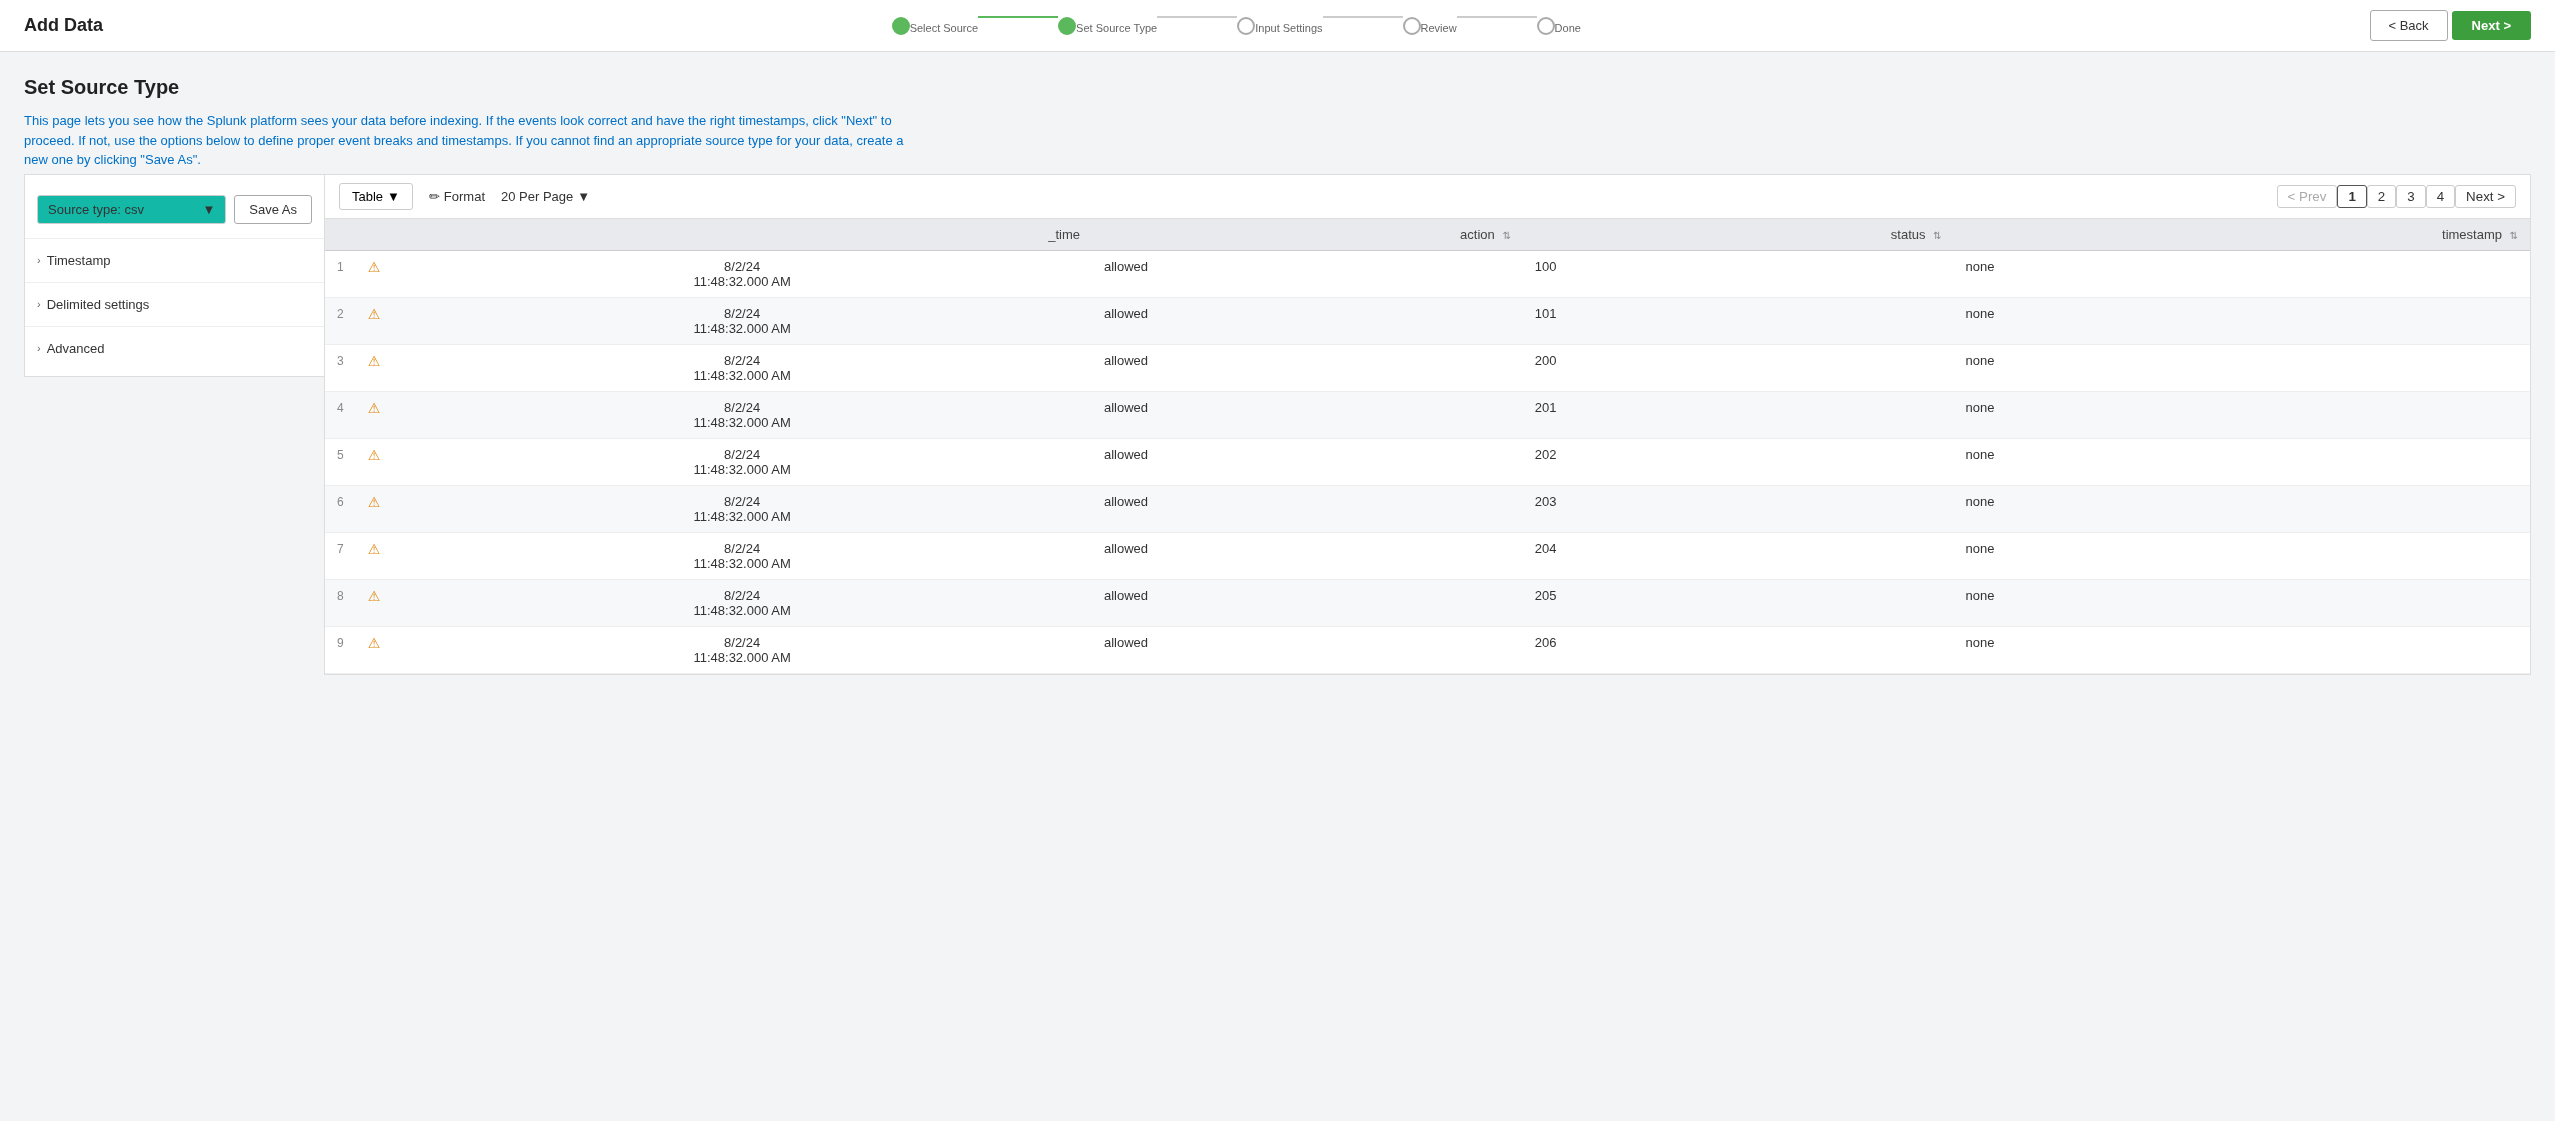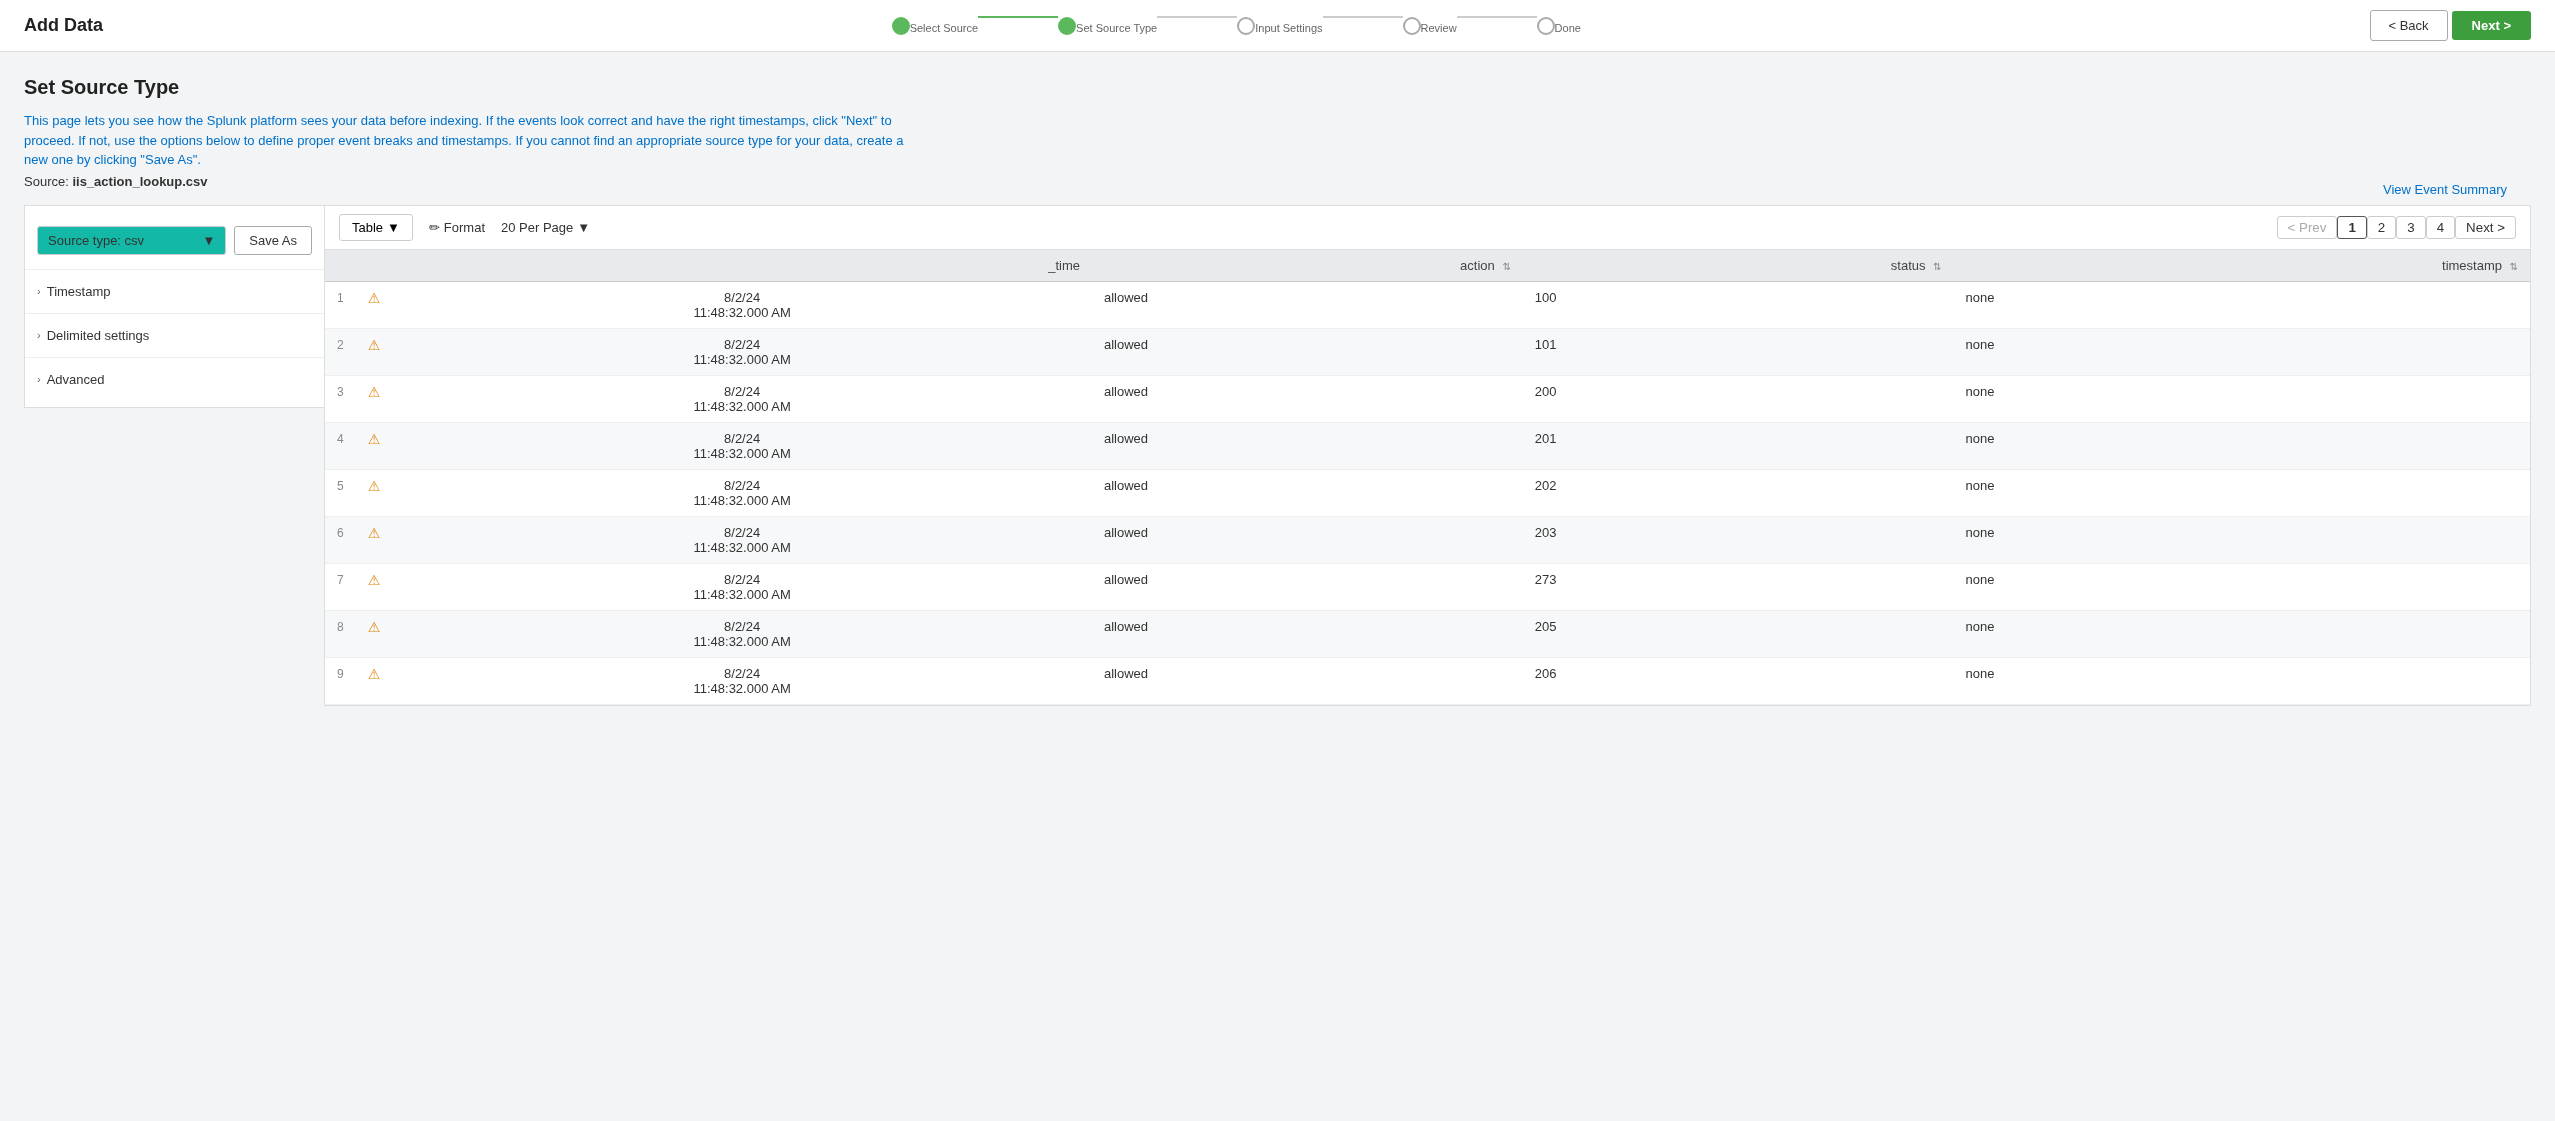--- a/index.html
+++ b/index.html
@@ -319,27 +319,20 @@
   <div class="top-nav-buttons">
     <button class="btn-back">&lt; Back</button>
     <button class="btn-next">Next &gt;</button>
   </div>
 </div>
 
 <div class="main-content">
   <div class="page-title">Set Source Type</div>
   <div class="description">This page lets you see how the Splunk platform sees your data before indexing. If the events look correct and have the right timestamps, click "Next" to proceed. If not, use the options below to define proper event breaks and timestamps. If you cannot find an appropriate source type for your data, create a new one by clicking "Save As".</div>
 
-  <div class="source-row">
-    <div class="source-info">
-      <span>Source:</span>
-      <strong>iis_action_lookup.csv</strong>
-    </div>
-    <a class="view-event-summary">View Event Summary</a>
-  </div>
 
   <div class="content-layout">
 
     <div class="left-panel">
       <div class="source-type-row">
         <div class="source-type-dropdown">
           <span>Source type: csv</span>
           <span>▼</span>
         </div>
         <button class="save-as-btn">Save As</button>
@@ -450,21 +443,21 @@
     <td>allowed</td>
     <td>203</td>
     <td>none</td>
   </tr>
             <tr>
     <td class="num-cell"><span class="row-num">7</span></td>
     <td class="warn-cell"><span class="warning-icon">⚠</span></td>
     <td class="time-cell">8/2/24
 11:48:32.000 AM</td>
     <td>allowed</td>
-    <td>273</td>
+    <td>204</td>
     <td>none</td>
   </tr>
             <tr>
     <td class="num-cell"><span class="row-num">8</span></td>
     <td class="warn-cell"><span class="warning-icon">⚠</span></td>
     <td class="time-cell">8/2/24
 11:48:32.000 AM</td>
     <td>allowed</td>
     <td>205</td>
     <td>none</td>

